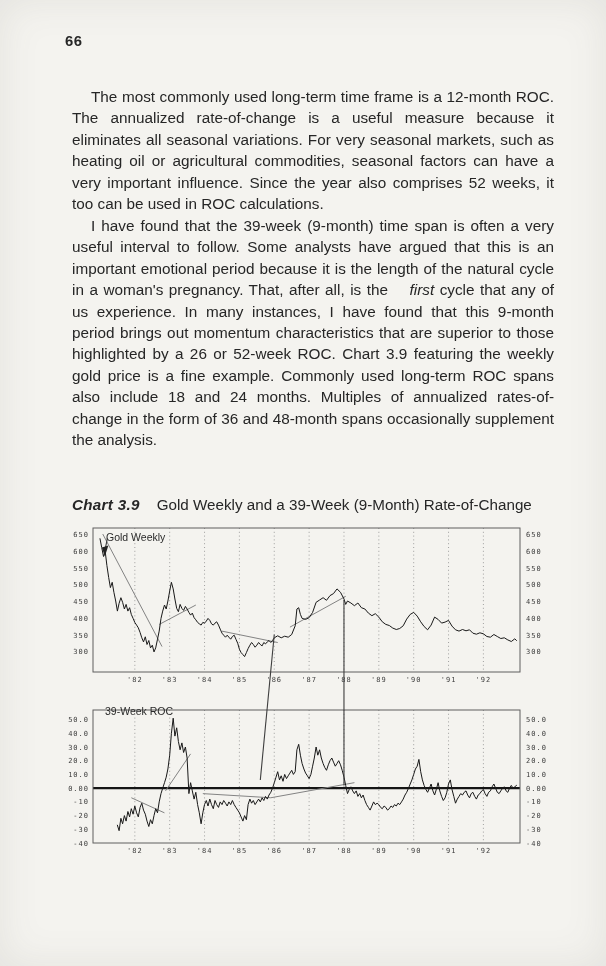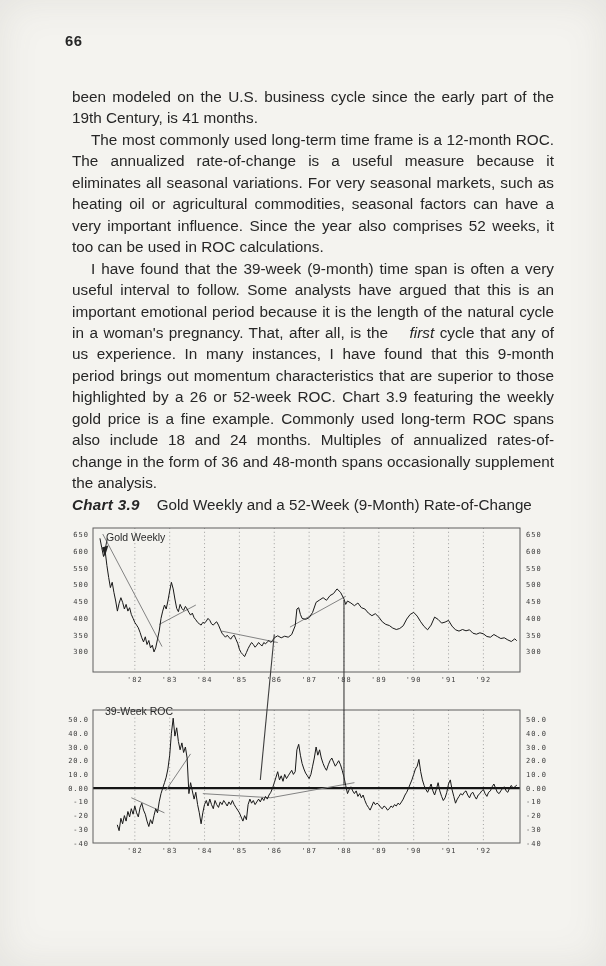--- a/index.html
+++ b/index.html
@@ -37,27 +37,26 @@
 </head>
 <body>
 
 <div class="page">
 
   <div class="hdr">
     <span class="num">66</span>
   </div>
 
   <div class="bodytext">
-    <p>been modeled on the U.S. business cycle since the early part of the 19th Century, is 41 months.</p>
     <p class="ind">The most commonly used long-term time frame is a 12-month ROC. The annualized rate-of-change is a useful measure because it eliminates all seasonal variations. For very seasonal markets, such as heating oil or agricultural commodities, seasonal factors can have a very important influence. Since the year also comprises 52 weeks, it too can be used in ROC calculations.</p>
     <p class="ind"><span>I have found that the 39-week (9-month) time span is often a very useful interval to follow. Some analysts have argued that this is an important emotional period because it is the length of the natural cycle in a woman's pregnancy. That, after all, is the </span><em>first</em><span> cycle that any of us experience. In many instances, I have found that this 9-month period brings out momentum characteristics that are superior to those highlighted by a 26 or 52-week ROC. Chart 3.9 featuring the weekly gold price is a fine example. Commonly used long-term ROC spans also include 18 and 24 months. Multiples of annualized rates-of-change in the form of 36 and 48-month spans occasionally supplement the analysis.</span></p>
   </div>
 
   <div class="caption">
-    <span class="cap-label">Chart 3.9</span><span class="cap-text">Gold Weekly and a 52-Week (9-Month) Rate-of-Change</span>
+    <span class="cap-label">Chart 3.9</span><span class="cap-text">Gold Weekly and a 39-Week (9-Month) Rate-of-Change</span>
   </div>
 
   <svg class="figure" width="546" height="346" viewBox="0 0 546 346" xmlns="http://www.w3.org/2000/svg">
       <line x1="74.82857142857301" y1="4" x2="74.82857142857301" y2="148" class="grid"></line>
       <text x="74.82857142857301" y="157.5" class="tick xtick">'82</text>
       <line x1="109.68571428571587" y1="4" x2="109.68571428571587" y2="148" class="grid"></line>
       <text x="109.68571428571587" y="157.5" class="tick xtick">'83</text>
       <line x1="144.54285714285874" y1="4" x2="144.54285714285874" y2="148" class="grid"></line>
       <text x="144.54285714285874" y="157.5" class="tick xtick">'84</text>
       <line x1="179.4000000000016" y1="4" x2="179.4000000000016" y2="148" class="grid"></line>

